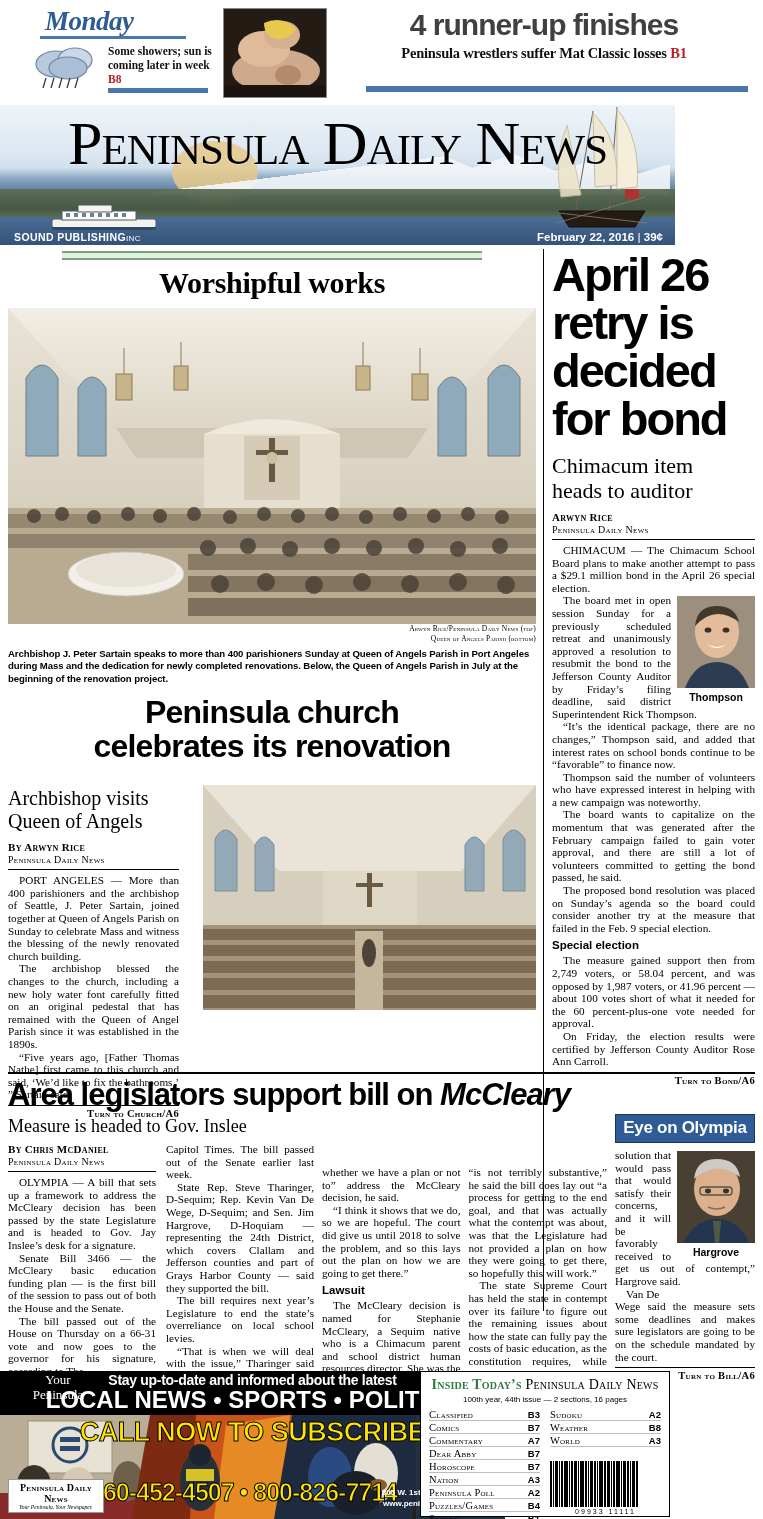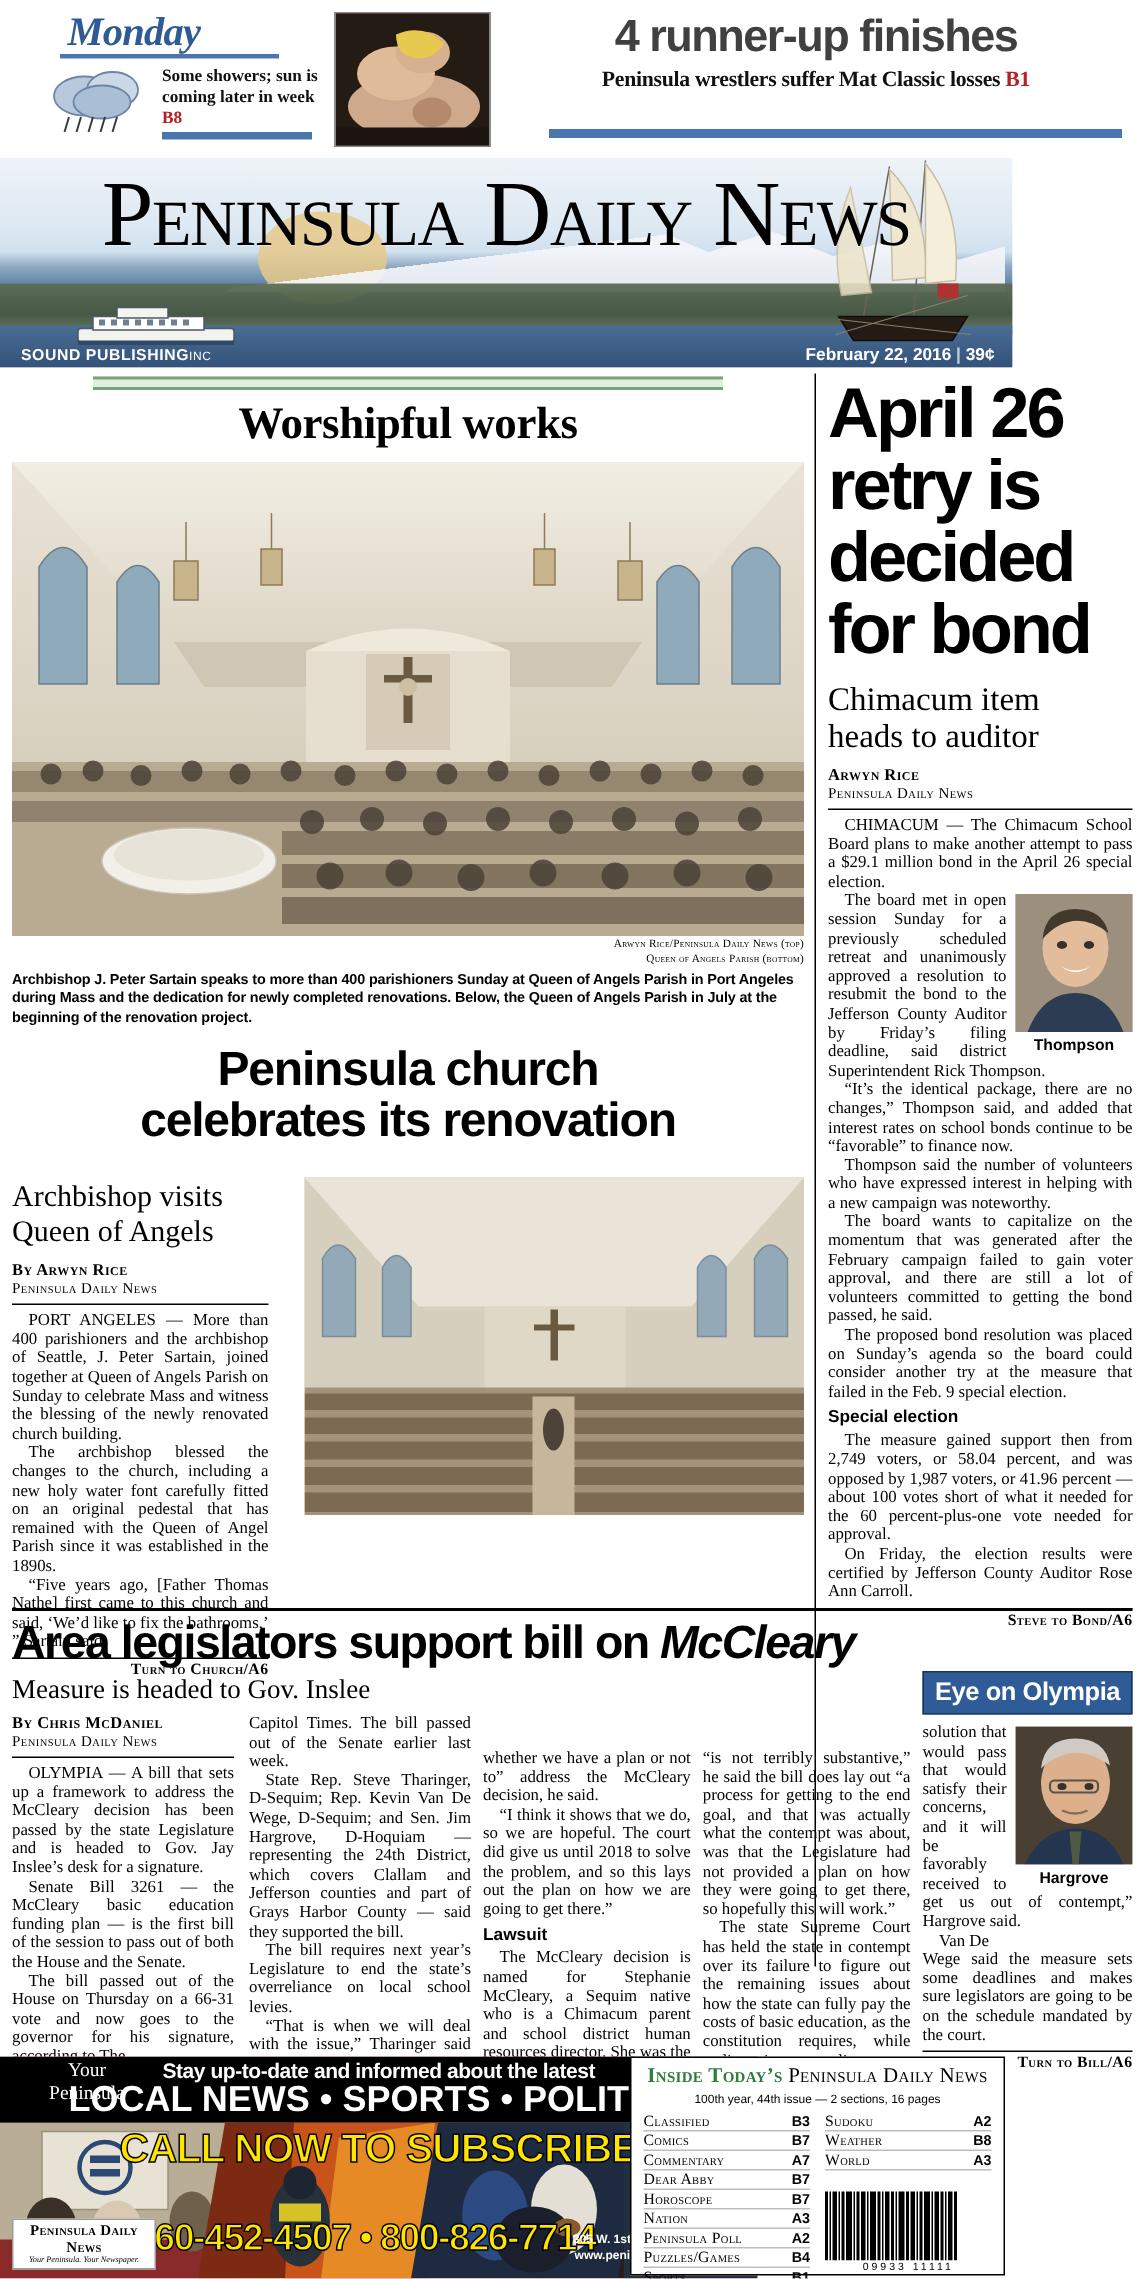--- a/index.html
+++ b/index.html
@@ -73,21 +73,21 @@
   .mcc-head{font-family:"Liberation Sans",sans-serif;font-weight:bold;font-size:31px;line-height:34px;letter-spacing:-1px;margin:4px 0 2px;}
   .mcc-head i{font-style:italic;}
   .mcc-deck{font-family:"Liberation Serif",serif;font-size:18px;line-height:21px;margin:2px 0 6px;}
   .cols{display:flex;gap:8px;}
   .col{width:147px;}
   .col.c5{width:140px;}
   .eyebox{width:140px;}
   .eyehdr{background:#2f5c96;color:#fff;font-family:"Liberation Sans",sans-serif;font-weight:bold;font-size:17px;text-align:center;padding:3px 0 4px;letter-spacing:-.3px;border:1px solid #17365d;}
 
   
-  .ad{position:absolute;left:0;bottom:0;width:505px;height:148px;background:#f9a8d4;overflow:hidden;}
+  .ad{position:absolute;left:0;bottom:0;width:505px;height:148px;background:#404040;overflow:hidden;}
   .adtop{position:relative;height:44px;background:#000;}
   .ad-line1{position:absolute;left:0;right:0;top:1px;text-align:center;font-family:"Liberation Sans",sans-serif;font-weight:bold;font-size:14px;color:#fff;letter-spacing:-.3px;}
   .ad-line2{position:absolute;left:0;right:0;top:15px;text-align:center;font-family:"Liberation Sans",sans-serif;font-weight:bold;font-size:24px;color:#fff;letter-spacing:0px;}
   .ad-your-l{position:absolute;left:18px;top:1px;width:80px;text-align:center;font-family:"Liberation Serif",serif;font-size:13px;color:#fff;line-height:15px;}
   .ad-your-r{position:absolute;right:10px;top:1px;width:82px;text-align:center;font-family:"Liberation Serif",serif;font-size:13px;color:#fff;line-height:15px;}
   .adbot{position:absolute;left:0;right:0;top:44px;bottom:0;background:#1a1713;overflow:hidden;}
   .ad-call{position:absolute;left:0;right:0;top:2px;text-align:center;font-family:"Liberation Sans",sans-serif;font-weight:bold;font-size:27px;color:#ffe400;-webkit-text-stroke:1px #000;letter-spacing:-.5px;}
   .ad-phone{position:absolute;left:86px;right:104px;bottom:12px;text-align:center;font-family:"Liberation Sans",sans-serif;font-weight:bold;font-size:25px;color:#ffe400;-webkit-text-stroke:1px #000;letter-spacing:-1px;}
   .ad-logo{position:absolute;left:8px;bottom:6px;width:92px;background:#fff;border:1px solid #999;text-align:center;padding:2px 1px;}
   .ad-logo .l1{font-family:"Liberation Serif",serif;font-variant:small-caps;font-weight:bold;font-size:10px;letter-spacing:.2px;}
@@ -401,41 +401,41 @@
         <p>The board wants to capitalize on the momentum that was generated after the February campaign failed to gain voter approval, and there are still a lot of volunteers committed to getting the bond passed, he said.</p>
         <p>The proposed bond resolution was placed on Sunday’s agenda so the board could consider another try at the measure that failed in the Feb. 9 special election.</p>
       </div>
 
       <div class="subhead">Special election</div>
       <div class="bodytext">
         <p>The measure gained support then from 2,749 voters, or 58.04 percent, and was opposed by 1,987 voters, or 41.96 percent — about 100 votes short of what it needed for the 60 percent-plus-one vote needed for approval.</p>
         <p>On Friday, the election results were certified by Jefferson County Auditor Rose Ann Carroll.</p>
       </div>
       <div class="jumprule"></div>
-      <div class="jump">Steve to Bond/A6</div>
+      <div class="jump">Turn to Bond/A6</div>
     </div>
   </div>
 
   <div style="position:absolute;left:8px;top:1072px;width:747px;">
     <div class="mcc-rule-top"></div>
     <div class="mcc-head">
       <span>Area legislators support bill on </span><i>McCleary</i>
     </div>
 
     <div class="cols">
       <div class="col" style="width:306px;">
         <div class="mcc-deck">Measure is headed to Gov. Inslee</div>
         <div style="display:flex;gap:10px;">
           <div style="width:148px;">
             <div class="byline">By Chris McDaniel</div>
             <div class="byline2">Peninsula Daily News</div>
             <div class="bylrule"></div>
             <div class="bodytext">
               <p>OLYMPIA — A bill that sets up a framework to address the McCleary decision has been passed by the state Legislature and is headed to Gov. Jay Inslee’s desk for a signature.</p>
-              <p>Senate Bill 3261 — the McCleary basic education funding plan — is the first bill of the session to pass out of both the House and the Senate.</p>
+              <p>Senate Bill 3466 — the McCleary basic education funding plan — is the first bill of the session to pass out of both the House and the Senate.</p>
               <p>The bill passed out of the House on Thursday on a 66-31 vote and now goes to the governor for his signature, according to The</p>
             </div>
           </div>
           <div style="width:148px;">
             <div class="bodytext">
               <p class="noind">Capitol Times. The bill passed out of the Senate earlier last week.</p>
               <p>State Rep. Steve Tharinger, D-Sequim; Rep. Kevin Van De Wege, D-Sequim; and Sen. Jim Hargrove, D-Hoquiam — representing the 24th District, which covers Clallam and Jefferson counties and part of Grays Harbor County — said they supported the bill.</p>
               <p>The bill requires next year’s Legislature to end the state’s overreliance on local school levies.</p>
               <p>“That is when we will deal with the issue,” Tharinger said Friday. “What [the bill] does is answer the court’s question about</p>
             </div>

